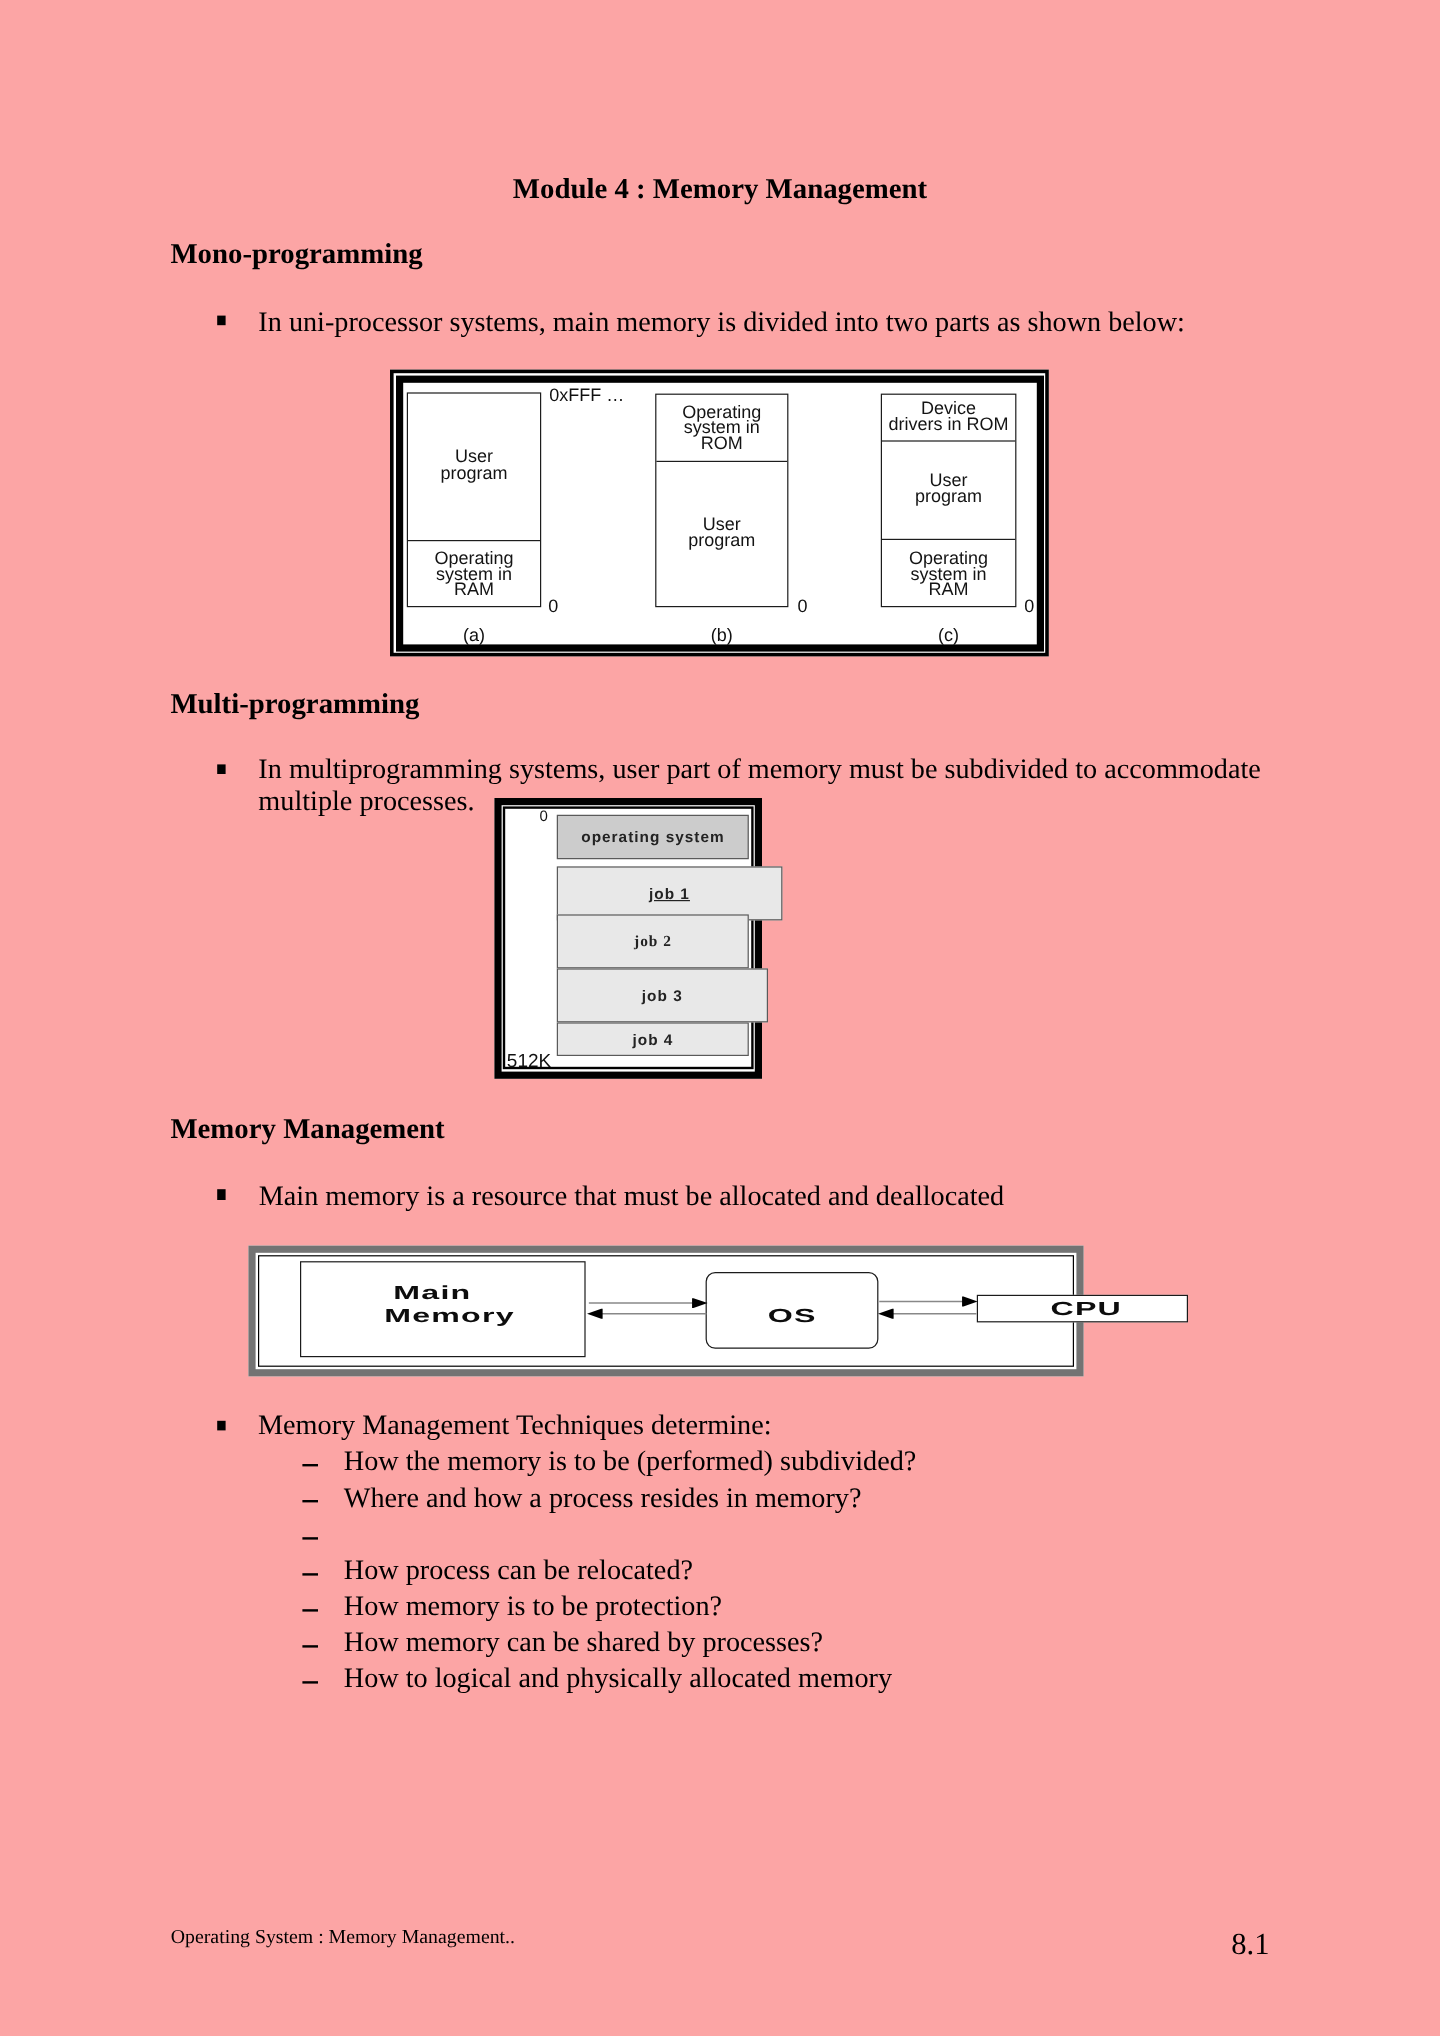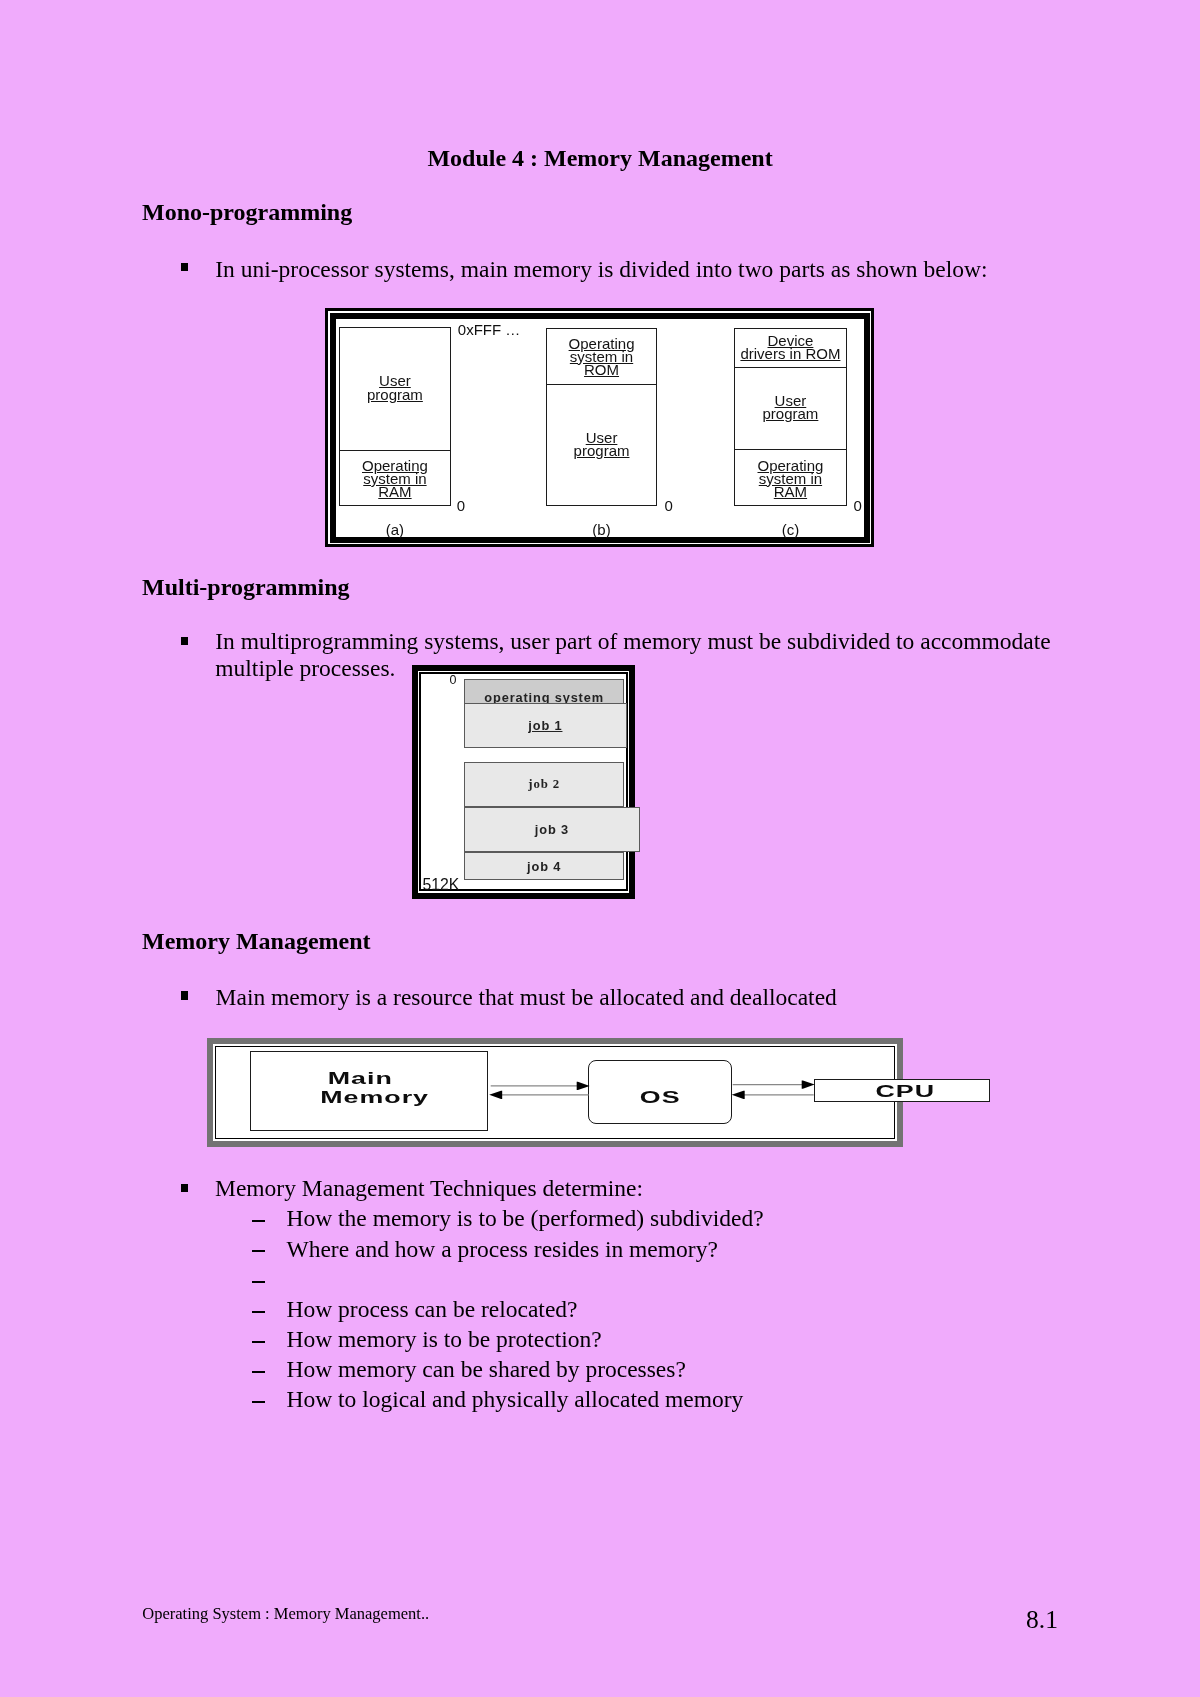--- a/index.html
+++ b/index.html
@@ -1,38 +1,38 @@
 <!DOCTYPE html>
 <html><head>
 <meta charset="utf-8">
 <style>
   html,body{margin:0;padding:0;background:#ffffff;}
   body{width:1200px;height:1697px;position:relative;overflow:hidden;
        font-family:"Liberation Serif",serif;color:#000000;}
-  .page{position:absolute;left:0;top:0;width:1200px;height:1697px;background:#f0abfc;}
+  .page{position:absolute;left:0;top:0;width:1200px;height:1697px;background:#fca5a5;}
   .doc-title{position:absolute;left:0;top:0;width:1200px;text-align:center;
              font-weight:bold;font-size:24px;line-height:28px;}
   .h2{position:absolute;font-weight:bold;font-size:24px;left:142px;
       line-height:28px;white-space:nowrap;}
   .blt{position:absolute;width:7.6px;height:8.4px;background:#000;}
   .btext{position:absolute;font-size:23.5px;line-height:27px;}
   .dash{position:absolute;width:12.7px;height:2px;background:#000;}
   .subtext{position:absolute;font-size:23.5px;line-height:30px;white-space:nowrap;}
   .footer{position:absolute;left:142.3px;font-size:16.5px;white-space:nowrap;}
   .pageno{position:absolute;font-size:25.5px;}
 
   
   .fig1{position:absolute;left:325px;top:308px;width:549px;height:239px;box-sizing:border-box;
         border:3px solid #000;background:#fff;}
   .fig1 .in1{position:absolute;left:1.5px;top:1.5px;right:1.5px;bottom:1.5px;box-sizing:border-box;
         border:6px solid #000;background:#fff;}
   .pbox{position:absolute;box-sizing:border-box;border:1.3px solid #1c1c1c;background:#fff;}
   .pseg{position:absolute;left:0;right:0;box-sizing:border-box;
         font-family:"Liberation Sans",sans-serif;font-size:15px;line-height:13.1px;
-        text-align:center;color:#141414;display:flex;align-items:center;justify-content:center;text-decoration:underline;}
+        text-align:center;color:#141414;display:flex;align-items:center;justify-content:center;}
   .pseg span{display:block;position:relative;top:0px;}
   .pseg.l2 span{top:-1.5px;}
   .hline{position:absolute;left:0;right:0;height:0;border-top:1.3px solid #1c1c1c;}
   .flab{position:absolute;font-family:"Liberation Sans",sans-serif;font-size:15px;color:#111;white-space:nowrap;}
   .fcap{position:absolute;font-family:"Liberation Sans",sans-serif;font-size:15px;color:#111;
         text-align:center;white-space:nowrap;}
 
   
   .fig2{position:absolute;left:412px;top:664.5px;width:223px;height:234px;background:#fff;}
   .fig2 .ring{position:absolute;box-sizing:border-box;}
@@ -106,21 +106,21 @@
     </div>
 <div class="h2" style="top:573px">Multi-programming</div>
 <div class="blt" style="left:180.8px;top:637.1px"></div>
 <div class="btext" style="left:215.3px;top:628px;width:845px">In multiprogramming systems, user part of memory must be subdivided to accommodate multiple processes.</div>
 <div class="fig2">
 <div class="ring" style="left:0;top:0;right:0;bottom:0;border:6px solid #000"></div>
 <div class="ring" style="left:7.4px;top:7.4px;right:7.4px;bottom:7.4px;border:2px solid #000"></div>
 <div class="mrow" style="left: 51.5px; top: 14.7px; width: 160.5px; height: 36.6px; background: rgb(204, 204, 204);">
         <span>operating system</span>
       </div>
-<div class="mrow" style="left: 51.5px; top: 38px; width: 163px; height: 45.8px; background: rgb(232, 232, 232); text-decoration: underline;">
+<div class="mrow" style="left: 51.5px; top: 57px; width: 188px; height: 45.8px; background: rgb(232, 232, 232); text-decoration: underline;">
         <span>job 1</span>
       </div>
 <div class="mrow" style="left: 51.5px; top: 97.1px; width: 160.5px; height: 45px; background: rgb(232, 232, 232); font-family: Liberation Serif, serif;">
         <span>job 2</span>
       </div>
 <div class="mrow" style="left: 51.5px; top: 142.1px; width: 176px; height: 45.6px; background: rgb(232, 232, 232);">
         <span>job 3</span>
       </div>
 <div class="mrow" style="left: 51.5px; top: 187.7px; width: 160.5px; height: 27.8px; background: rgb(232, 232, 232);">
         <span>job 4</span>

